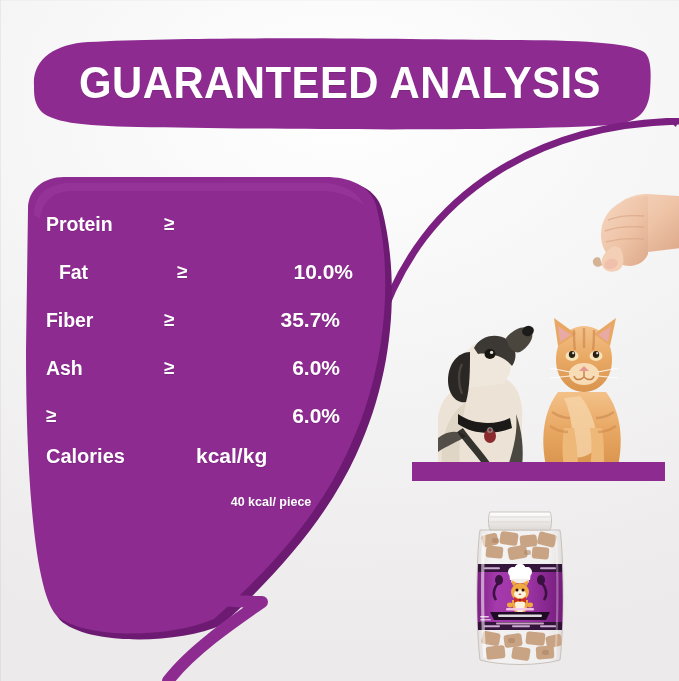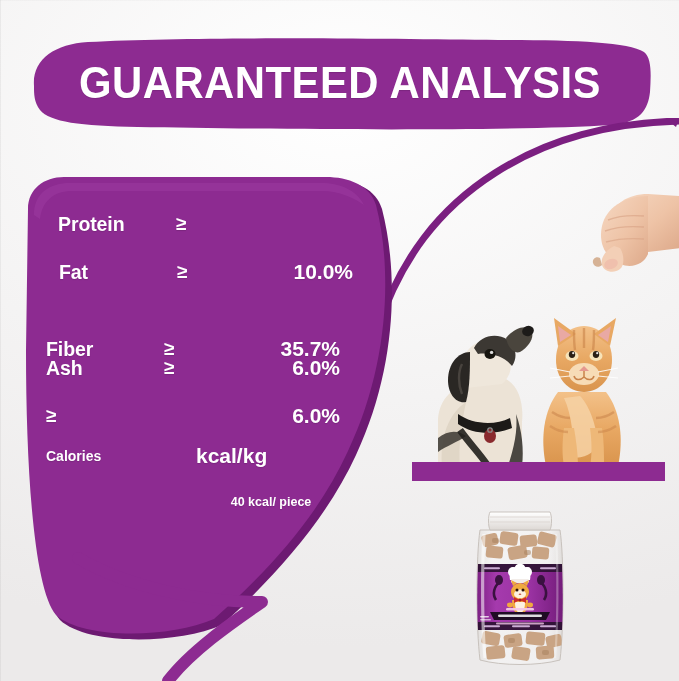--- a/index.html
+++ b/index.html
@@ -66,21 +66,21 @@
   }
   .nutrient-value{
     flex:1;color:#ffffff;font-size:21px;font-weight:bold;text-align:right;
     padding-right:6px;white-space:nowrap;
     text-shadow:0 1px 1px rgba(0,0,0,.13);
   }
   
   #calories-row{position:absolute;left:20px;top:270px;width:300px;}
   #calories-label{
     position:absolute;left:0;top:0;width:150px;color:#fff;
-    font-size:14px;font-weight:bold;line-height:22px;
+    font-size:20px;font-weight:bold;line-height:22px;
     text-shadow:0 1px 1px rgba(0,0,0,.13);
   }
   #calories-value{
     position:absolute;left:150px;top:0;width:150px;color:#fff;
     font-size:21px;font-weight:bold;line-height:22px;
     text-shadow:0 1px 1px rgba(0,0,0,.13);
   }
   #calories-per-piece{
     position:absolute;left:150px;top:50px;width:150px;color:#fff;
     font-size:12.5px;font-weight:bold;text-align:center;
@@ -146,32 +146,32 @@
              C 142,464 56,464 30,440
              C 8,414 0,296 0,176 Z" fill="#8d2b91"></path>
 
     <path d="M 8,40 C 8,18 24,8 44,8 L 296,8 C 312,8 330,14 338,30
              C 330,24 314,16 296,16 L 46,16 C 28,16 16,26 14,44 Z" fill="#9c3ba0" opacity="0.55"></path>
   </svg>
 </div>
 
 <div id="nutrition-table">
 
-  <div class="nutrient-row" style="top:32px;margin-left:12px;">
+  <div class="nutrient-row" style="top:32px;">
     <span class="nutrient-label">Protein</span>
     <span class="nutrient-op">≥</span>
   </div>
 
   <div class="nutrient-row" style="top:80px;margin-left:13px;">
     <span class="nutrient-label">Fat</span>
     <span class="nutrient-op">≥</span>
     <span class="nutrient-value">10.0%</span>
   </div>
 
-  <div class="nutrient-row" style="top:128px;margin-top:29px;">
+  <div class="nutrient-row" style="top:128px;">
     <span class="nutrient-label">Fiber</span>
     <span class="nutrient-op">≥</span>
     <span class="nutrient-value">35.7%</span>
   </div>
 
   <div class="nutrient-row" style="top:176px;">
     <span class="nutrient-label">Ash</span>
     <span class="nutrient-op">≥</span>
     <span class="nutrient-value">6.0%</span>
   </div>

